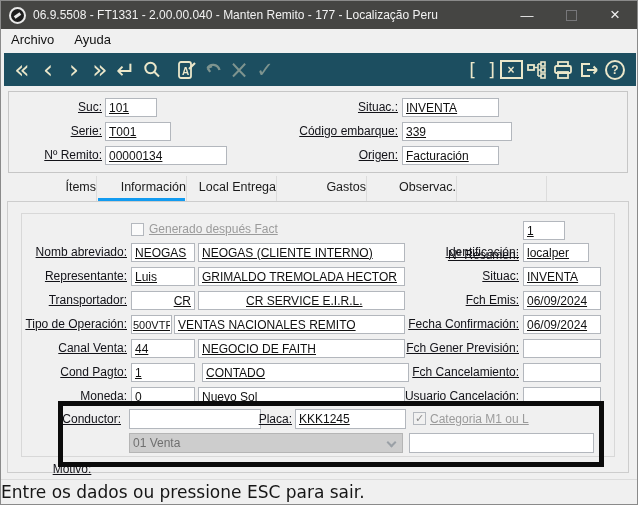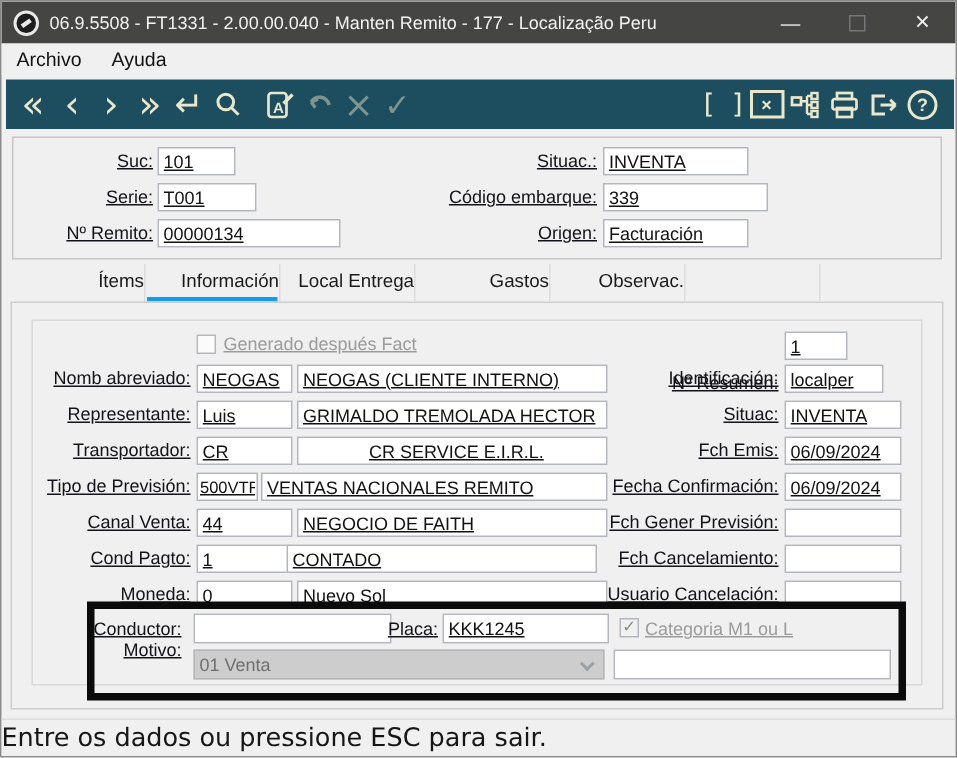--- a/index.html
+++ b/index.html
@@ -204,57 +204,57 @@
   <span class="lbl" style="left:402px;top:242px;width:116px;">Identificación:</span>
   <input class="inp" style="left: 522px; top: 242px; width: 66px;" value="localper">
 
   <span class="lbl" style="left:22px;top:266px;width:104px;">Representante:</span>
   <input class="inp" style="left: 130px; top: 266px; width: 64px;" value="Luis">
   <input class="inp" style="left: 197px; top: 266px; width: 207px;" value="GRIMALDO TREMOLADA HECTOR">
   <span class="lbl" style="left:402px;top:266px;width:116px;">Situac:</span>
   <input class="inp" style="left: 522px; top: 266px; width: 78px;" value="INVENTA">
 
   <span class="lbl" style="left:22px;top:290px;width:104px;">Transportador:</span>
-  <input class="inp" style="left: 130px; top: 290px; width: 64px;" value="CR">
+  <input class="inp" style="left: 130px; top: 290px; width: 64px; text-align: right;" value="CR">
   <input class="inp" style="left: 197px; top: 290px; width: 207px; padding-left: 47px;" value="CR SERVICE E.I.R.L.">
   <span class="lbl" style="left:402px;top:290px;width:116px;">Fch Emis:</span>
   <input class="inp" style="left: 522px; top: 290px; width: 78px;" value="06/09/2024">
 
-  <span class="lbl" style="left:22px;top:314px;width:104px;">Tipo de Previsión:</span>
+  <span class="lbl" style="left:22px;top:314px;width:104px;">Tipo de Operación:</span>
   <input class="inp" style="left: 130px; top: 314px; width: 41px; font-size: 11px; padding: 0px 1px;" value="500VTR">
   <input class="inp" style="left: 173px; top: 314px; width: 231px;" value="VENTAS NACIONALES REMITO">
   <span class="lbl" style="left:402px;top:314px;width:116px;">Fecha Confirmación:</span>
   <input class="inp" style="left: 522px; top: 314px; width: 78px;" value="06/09/2024">
 
   <span class="lbl" style="left:22px;top:338px;width:104px;">Canal Venta:</span>
   <input class="inp" style="left: 130px; top: 338px; width: 64px;" value="44">
   <input class="inp" style="left: 197px; top: 338px; width: 207px;" value="NEGOCIO DE FAITH">
   <span class="lbl" style="left:402px;top:338px;width:116px;">Fch Gener Previsión:</span>
   <input class="inp" style="left: 522px; top: 338px; width: 78px;" value="">
 
   <span class="lbl" style="left:22px;top:362px;width:104px;">Cond Pagto:</span>
   <input class="inp" style="left: 130px; top: 362px; width: 64px;" value="1">
-  <input class="inp" style="left: 190px; top: 362px; width: 207px;" value="CONTADO">
+  <input class="inp" style="left: 201px; top: 362px; width: 207px;" value="CONTADO">
   <span class="lbl" style="left:402px;top:362px;width:116px;">Fch Cancelamiento:</span>
   <input class="inp" style="left: 522px; top: 362px; width: 78px;" value="">
 
   <span class="lbl" style="left:22px;top:386px;width:104px;">Moneda:</span>
   <input class="inp" style="left: 130px; top: 386px; width: 64px;" value="0">
   <input class="inp" style="left: 197px; top: 386px; width: 207px;" value="Nuevo Sol">
   <span class="lbl" style="left:402px;top:386px;width:116px;">Usuario Cancelación:</span>
   <input class="inp" style="left: 522px; top: 386px; width: 78px;" value="">
 
   <span class="lbl" style="left:22px;top:409px;width:98px;">Conductor:</span>
   <input class="inp" style="left: 128px; top: 408px; width: 132px; height: 20px;" value="">
   <span class="lbl" style="left:236px;top:409px;width:55px;">Placa:</span>
   <input class="inp" style="left: 294px; top: 408px; width: 111px; height: 20px;" value="KKK1245">
   <span class="cb" style="left:412px;top:411px;background:#f1f1f1;">✓</span>
   <span class="lbl dim" style="left:429px;top:409px;width:130px;">Categoria M1 ou L</span>
 
-  <span class="lbl" style="left:22px;top:423px;width:98px;">Motivo:</span>
+  <span class="lbl" style="left:22px;top:459px;width:98px;text-align:center;">Motivo:</span>
   <div class="dd" style="left:128px;top:432px;width:274px;">
     <span>01 Venta</span>
     <span class="chev"></span>
   </div>
   <input class="inp" style="left: 408px; top: 432px; width: 185px; height: 20px;" value="">
 
   <div class="annot"></div>
 
   <div class="statusbar">
     <span class="status-text">Entre os dados ou pressione ESC para sair.</span>

